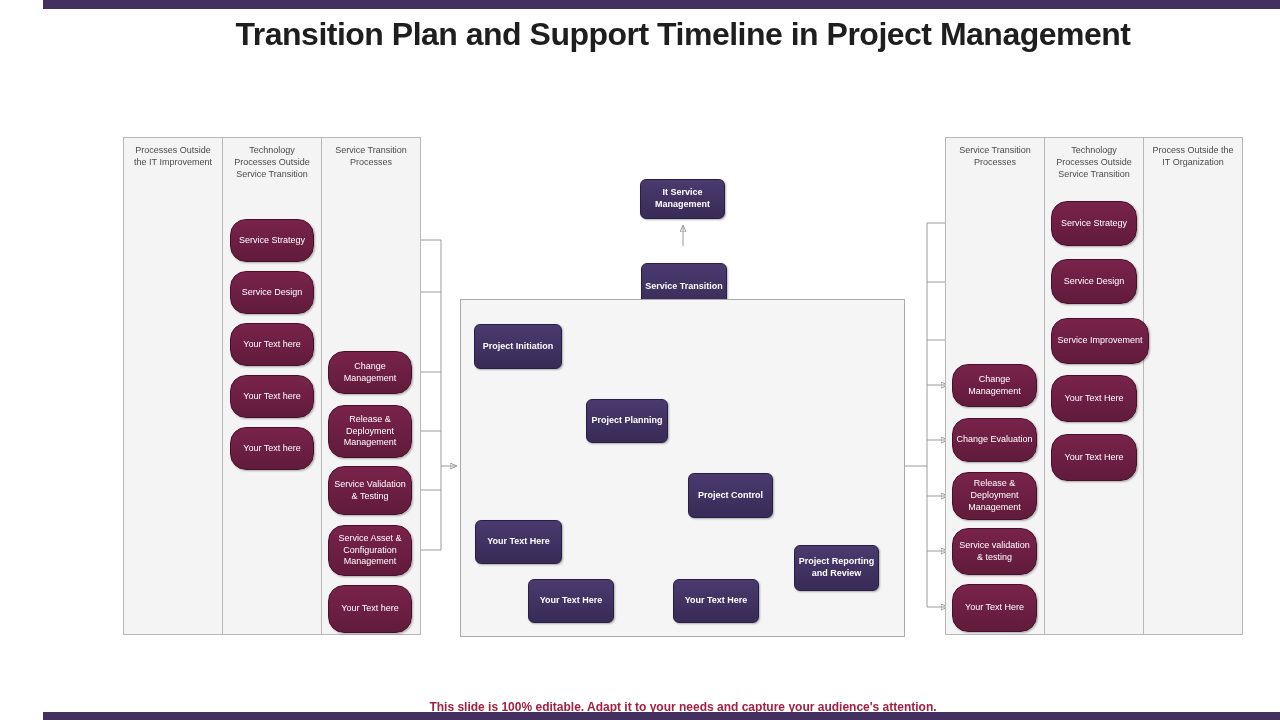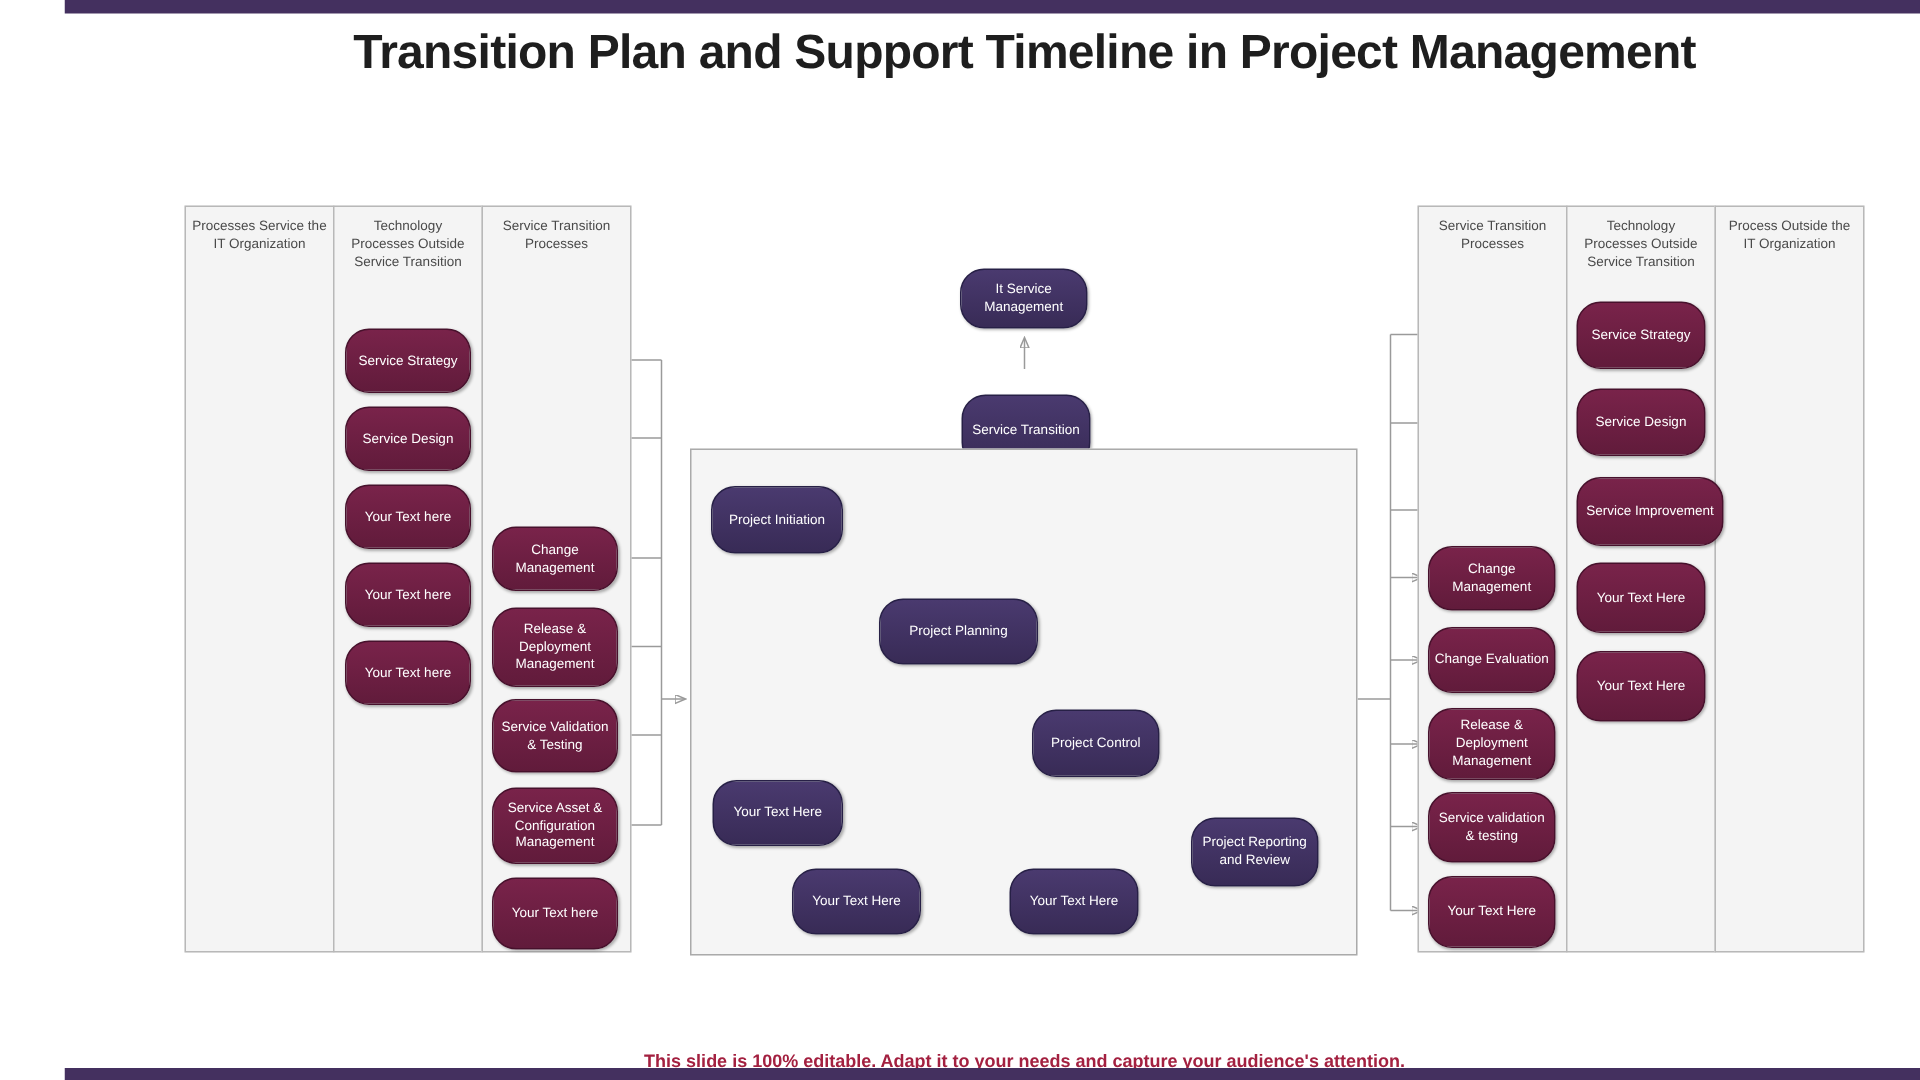--- a/index.html
+++ b/index.html
@@ -18,23 +18,23 @@
   .col-header { padding:6px 4px 0; font-size:9px; line-height:1.35; color:#4a4a4a; text-align:center; }
 
   .center-panel { position:absolute; left:417px; top:299px; width:445px; height:338px;
                   background:#f5f5f5; border:1px solid #aaaaaa; }
 
   .mbox { position:absolute; background:linear-gradient(180deg,#79234a,#611b3b);
           border:1px solid #47112c; border-radius:16px; color:#ffffff; font-size:9px; line-height:1.3;
           display:flex; align-items:center; justify-content:center; text-align:center;
           padding:2px 3px; box-shadow:1px 1px 2px rgba(0,0,0,0.3); }
   .pbox { position:absolute; background:linear-gradient(180deg,#4a3a6f,#382b56);
-          border:1px solid #272046; border-radius:16px; color:#ffffff; font-size:9px; line-height:1.3;
+          border:1px solid #272046; border-radius:6px; color:#ffffff; font-size:9px; line-height:1.3;
           display:flex; align-items:center; justify-content:center; text-align:center;
-          padding:2px 3px; box-shadow:1px 1px 2px rgba(0,0,0,0.3); }
+          padding:2px 3px; box-shadow:1px 1px 2px rgba(0,0,0,0.3);font-weight:bold; }
 
   svg.connectors { position:absolute; left:0; top:0; width:1280px; height:720px; pointer-events:none; }
   svg.connectors path { stroke:#9a9a9a; stroke-width:1; fill:none; }
 
   .footer { position:absolute; top:700px; left:0; width:1280px; text-align:center;
             font-size:12px; color:#a32040;font-weight:bold; }
   .page-badge { position:absolute; left:1252px; top:694px; width:26px; height:19px;
                 background:#6e2043; color:#ffffff; font-size:12px;
                 display:flex; align-items:center; justify-content:center; }
 </style>
@@ -80,21 +80,21 @@
     <path d="M884 282 H1003" marker-end="url(#arr)"></path>
     <path d="M884 340 H1003" marker-end="url(#arr)"></path>
     <path d="M884 385 H904" marker-end="url(#arr)"></path>
     <path d="M884 440 H904" marker-end="url(#arr)"></path>
     <path d="M884 496 H904" marker-end="url(#arr)"></path>
     <path d="M884 551 H904" marker-end="url(#arr)"></path>
     <path d="M884 607 H904" marker-end="url(#arr)"></path>
   </svg>
 
   <div class="col" style="left:80px; width:100px;">
-    <div class="col-header">Processes Service the IT Organization</div>
+    <div class="col-header">Processes Outside the IT Improvement</div>
   </div>
   <div class="col" style="left:179px; width:100px;">
     <div class="col-header">Technology Processes Outside Service Transition</div>
   </div>
   <div class="col" style="left:278px; width:100px;">
     <div class="col-header">Service Transition Processes</div>
   </div>
 
   <div class="mbox" style="left:187px; top:219px; width:84px; height:43px;">Service Strategy</div>
   <div class="mbox" style="left:187px; top:271px; width:84px; height:43px;">Service Design</div>
@@ -107,21 +107,21 @@
   <div class="mbox" style="left:285px; top:466px; width:84px; height:49px;">Service Validation &amp; Testing</div>
   <div class="mbox" style="left:285px; top:525px; width:84px; height:51px;">Service Asset &amp; Configuration Management</div>
   <div class="mbox" style="left:285px; top:585px; width:84px; height:48px;">Your Text here</div>
 
   <div class="pbox" style="left:597px; top:179px; width:85px; height:40px;">It Service Management</div>
   <div class="pbox" style="left:598px; top:263px; width:86px; height:48px;">Service Transition</div>
 
   <div class="center-panel"></div>
 
   <div class="pbox" style="left:431px; top:324px; width:88px; height:45px;">Project Initiation</div>
-  <div class="pbox" style="left:543px; top:399px; width:106px; height:44px;">Project Planning</div>
+  <div class="pbox" style="left:543px; top:399px; width:82px; height:44px;">Project Planning</div>
   <div class="pbox" style="left:645px; top:473px; width:85px; height:45px;">Project Control</div>
   <div class="pbox" style="left:751px; top:545px; width:85px; height:46px;">Project Reporting and Review</div>
   <div class="pbox" style="left:432px; top:520px; width:87px; height:44px;">Your Text Here</div>
   <div class="pbox" style="left:485px; top:579px; width:86px; height:44px;">Your Text Here</div>
   <div class="pbox" style="left:630px; top:579px; width:86px; height:44px;">Your Text Here</div>
 
   <div class="col" style="left:902px; width:100px;">
     <div class="col-header">Service Transition Processes</div>
   </div>
   <div class="col" style="left:1001px; width:100px;">

